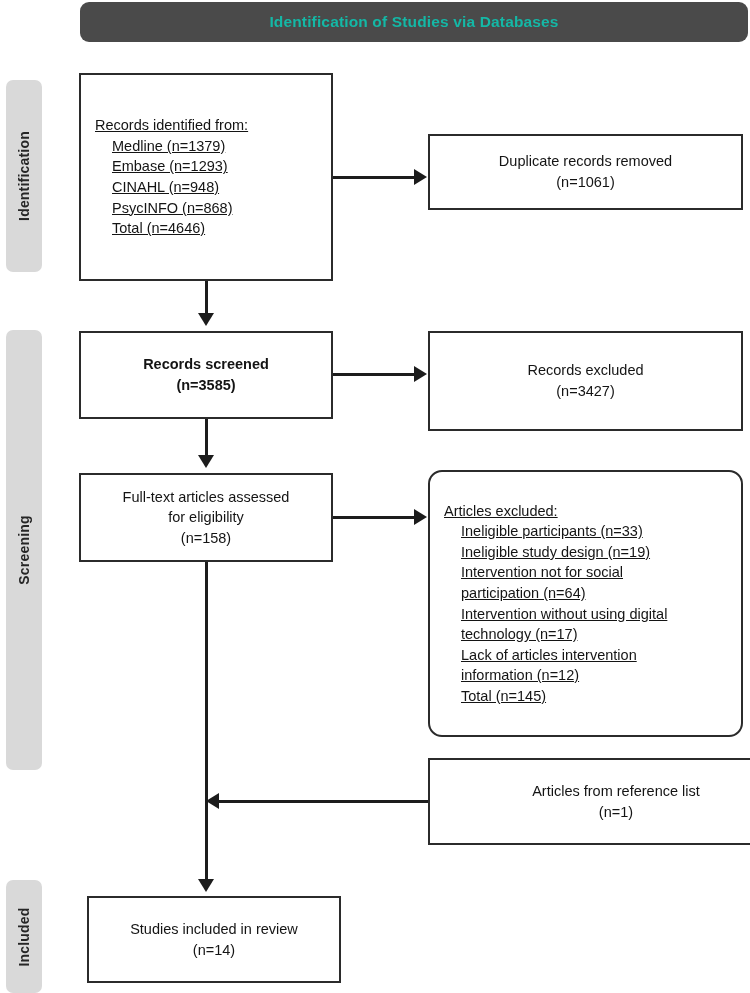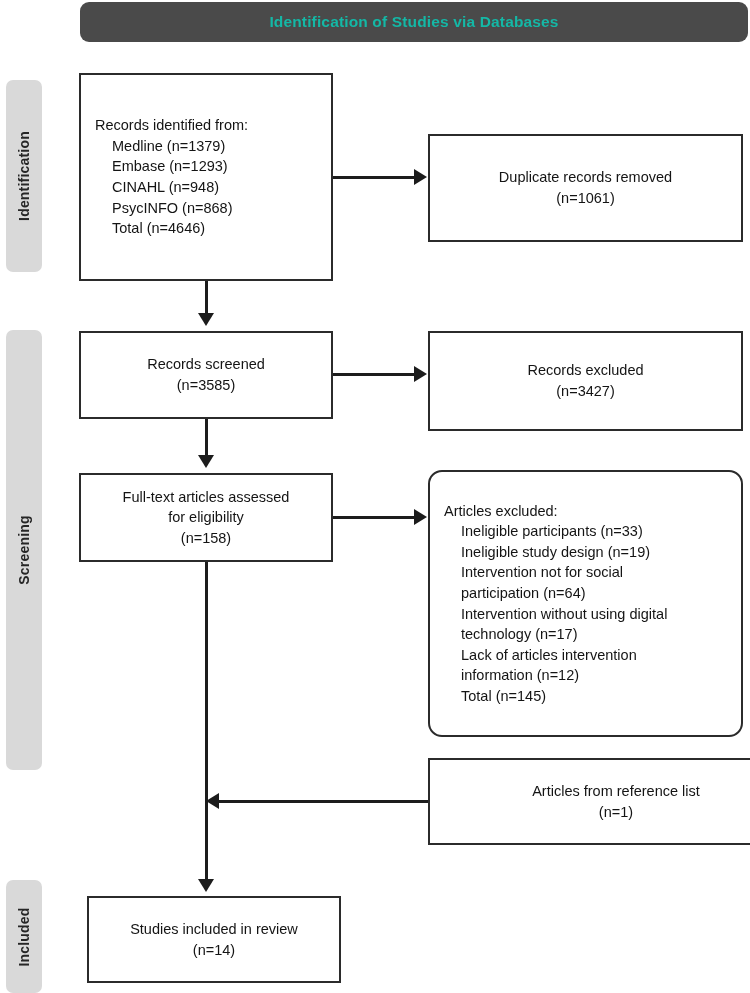--- a/index.html
+++ b/index.html
@@ -81,28 +81,29 @@
   }
   .flow-box.centered .box-inner {
     align-items: center;
     text-align: center;
     padding: 4px 8px;
   }
   .flow-box.listed .box-inner {
     align-items: flex-start;
     text-align: left;
     padding: 4px 10px 4px 14px;
+    text-decoration: underline;
   }
   .line { white-space: pre-wrap; }
   .line.indent { padding-left: 17px; text-indent: 0; }
 
   
   #box-records-identified   { left: 79px;  top: 73px;  width: 254px; height: 208px; }
-  #box-duplicates-removed   { left: 428px; top: 134px; width: 315px; height: 108px;  }
-  #box-records-screened     { left: 79px;  top: 331px; width: 254px; height: 88px;  }
+  #box-duplicates-removed   { left: 428px; top: 134px; width: 315px; height: 76px;  }
+  #box-records-screened     { left: 79px;  top: 331px; width: 254px; height: 88px; font-weight: bold;  }
   #box-records-excluded     { left: 428px; top: 331px; width: 315px; height: 100px;  }
   #box-fulltext-assessed    { left: 79px;  top: 473px; width: 254px; height: 89px;  }
   #box-articles-excluded    { left: 428px; top: 470px; width: 315px; height: 267px; border-radius: 14px; }
   #box-reference-list       { left: 428px; top: 758px; width: 376px; height: 87px;  }
   #box-studies-included     { left: 79px;  top: 896px; width: 254px; height: 87px; margin-left: 8px;  }
 
   
   .conn {
     position: absolute;
     background: #1c1c1c;

